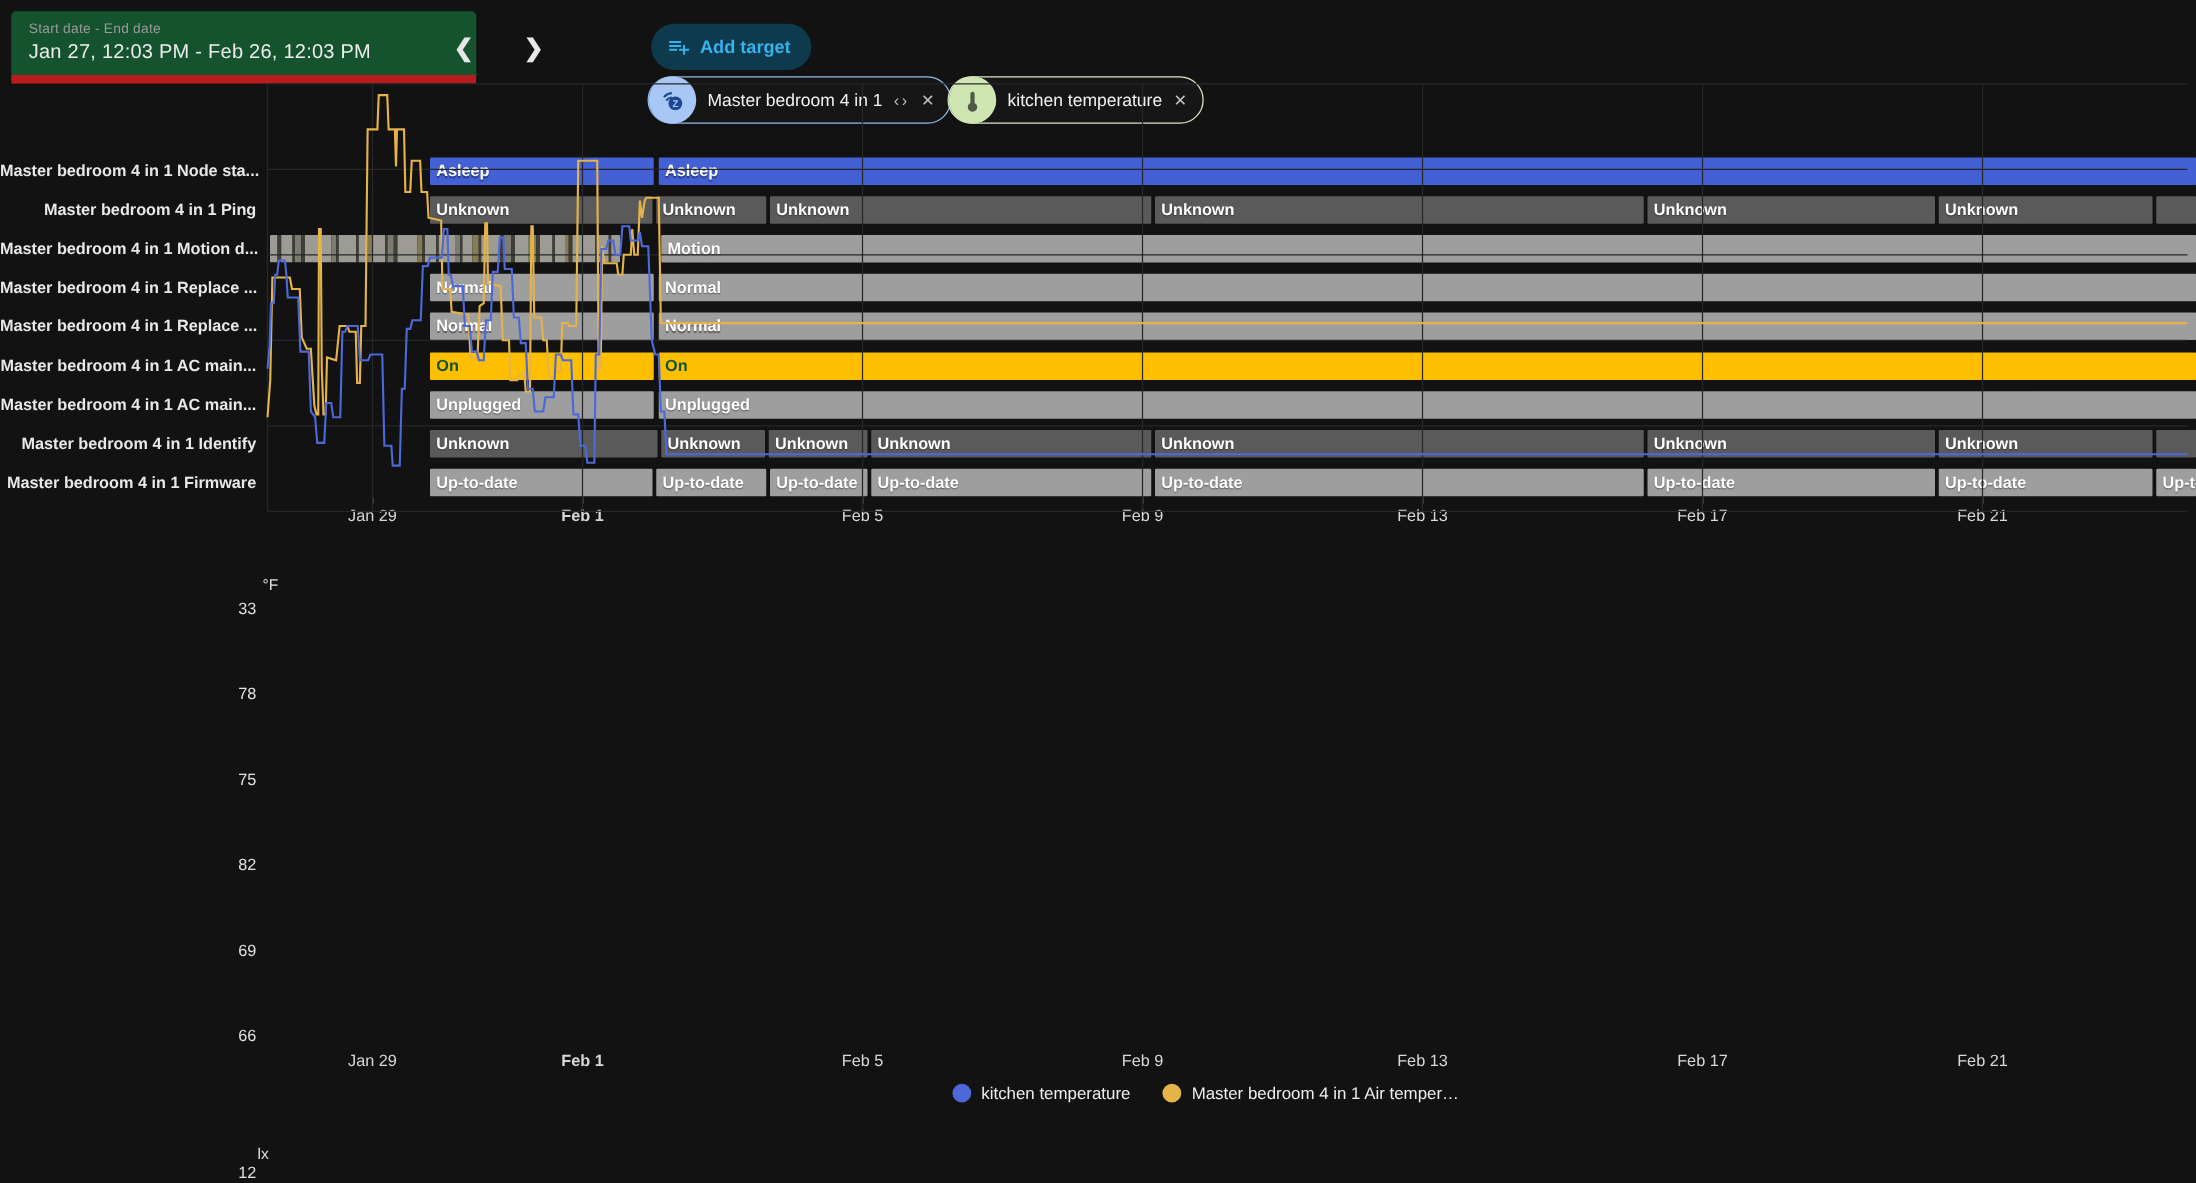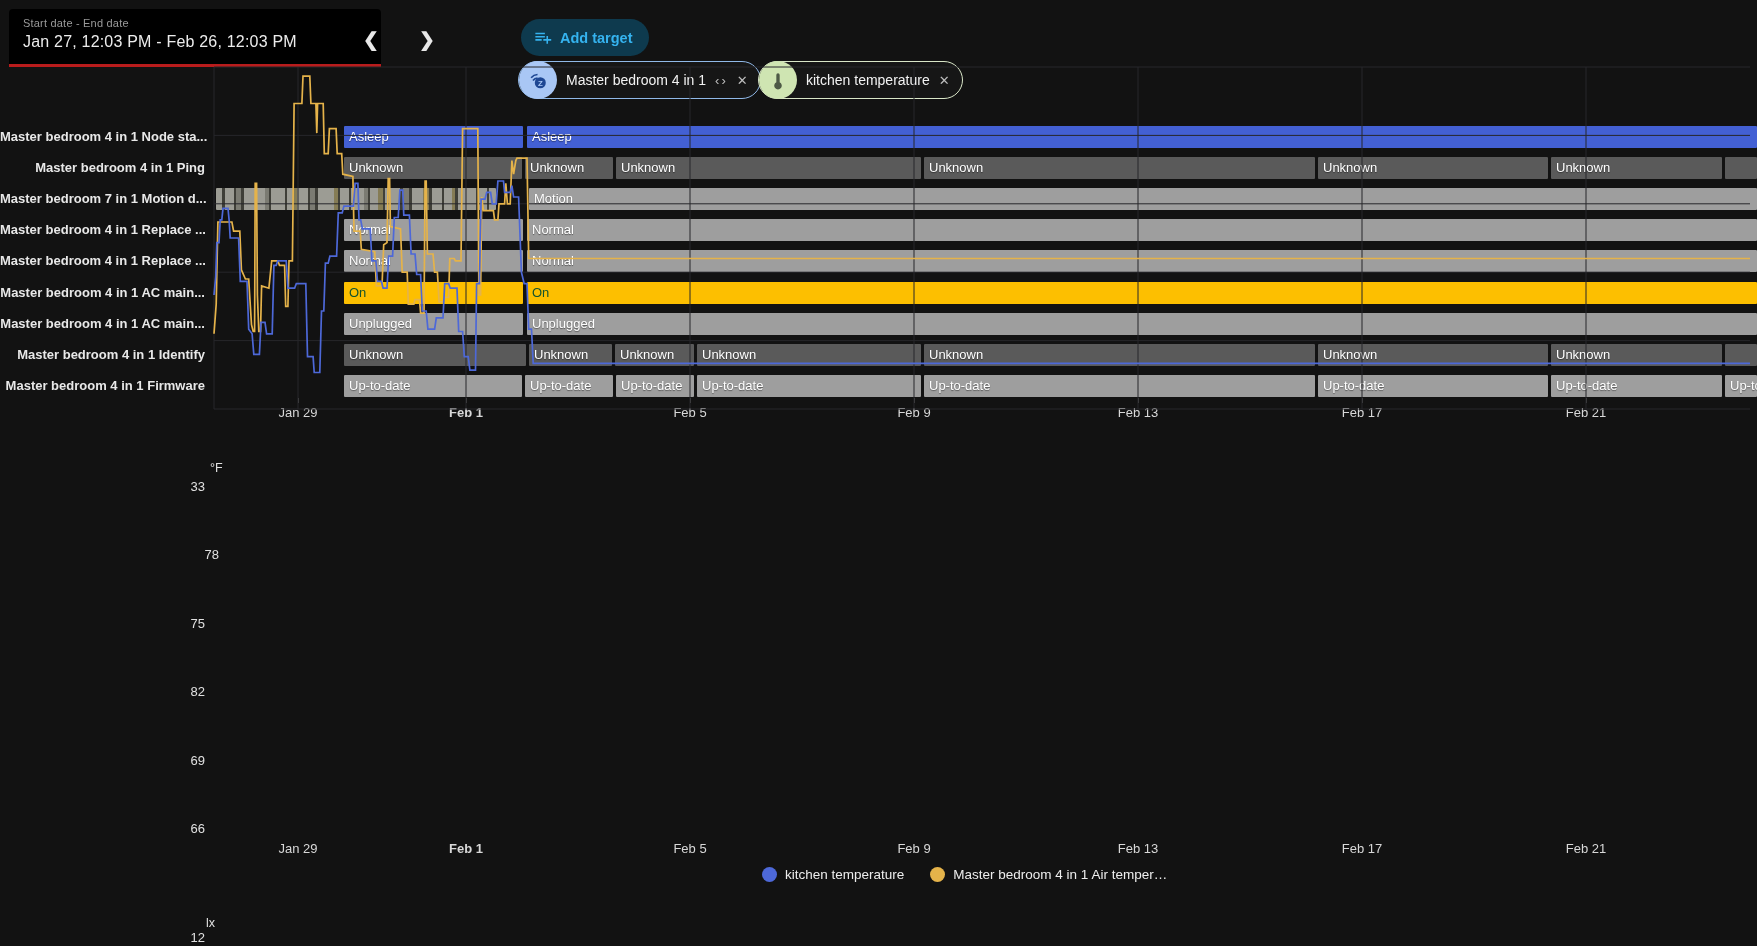--- a/index.html
+++ b/index.html
@@ -1,21 +1,21 @@
 <!DOCTYPE html>
 <html><head>
 <meta charset="utf-8">
 <style>
   html,body{margin:0;padding:0;background:#121212;}
   body{width:1757px;height:946px;position:relative;overflow:hidden;
        font-family:"Liberation Sans", sans-serif;color:#e6e6e6;}
 
   
-  .datefield{position:absolute;left:9px;top:9px;width:372px;height:58px;background:#000000;
-             border-bottom:3px solid #b91c1c;border-radius:4px 4px 0 0;box-sizing:border-box;
+  .datefield{position:absolute;left:9px;top:9px;width:372px;height:58px;background:#14532d;
+             border-bottom:7px solid #b91c1c;border-radius:4px 4px 0 0;box-sizing:border-box;
              padding:8px 14px;cursor:pointer;}
   .datefield .lbl{font-size:11px;color:#9a9a9a;letter-spacing:.2px;}
   .datefield .val{font-size:16px;color:#ececec;margin-top:4px;letter-spacing:.2px;}
   .navbtn{position:absolute;top:20px;width:38px;height:38px;background:none;border:none;color:#e8e8e8;
           font-size:19px;font-weight:700;cursor:pointer;display:flex;align-items:center;justify-content:center;}
   .navbtn.prev{left:352px;} .navbtn.next{left:408px;}
   .addtarget{position:absolute;left:521px;top:19px;height:37px;padding:0 16px 0 12px;border:none;
              border-radius:19px;background:#0e3a4e;color:#35b3ef;font-size:14.5px;font-weight:700;
              display:flex;align-items:center;gap:8px;cursor:pointer;font-family:inherit;}
   .chip{position:absolute;top:61px;height:38px;border-radius:19px;background:#161616;display:flex;
@@ -25,21 +25,21 @@
   .chip .mini{color:#bdbdbd;font-size:13px;cursor:pointer;line-height:1;}
   .chip1{left:518px;border:1px solid #90b9e8;}
   .chip1 .avatar{background:#a9c7f5;}
   .chip2{left:758px;border:1px solid #d9e6c8;}
   .chip2 .avatar{background:#cfe5b2;}
 
   
   .rowlabel{position:absolute;left:0;width:205px;text-align:right;font-size:13px;font-weight:700;
             color:#e8e8e8;white-space:nowrap;}
   .seg{position:absolute;height:22px;box-sizing:border-box;overflow:hidden;border-radius:1px;}
-  .seg span{font-size:13px;font-weight:400;color:#fff;padding-left:5px;line-height:22px;display:block;
+  .seg span{font-size:13px;font-weight:700;color:#fff;padding-left:5px;line-height:22px;display:block;
             text-shadow:0 1px 1px rgba(0,0,0,.45);white-space:nowrap;}
   .seg.dark-text span{color:#14532d;text-shadow:none;}
   .stripes{position:absolute;height:22px;display:flex;overflow:hidden;border-radius:1px;}
   .stripes div{height:100%;}
   .axis-tick-label{position:absolute;transform:translateX(-50%);font-size:13px;color:#d8d8d8;white-space:nowrap;}
   .axis-tick-label.bold{font-weight:700;}
   .tickmark{position:absolute;width:1px;height:5px;background:#4c4c4c;}
 
   
   #tempsvg{position:absolute;left:0;top:0;}
@@ -116,21 +116,21 @@
     </div>
     <div class="seg" style="left: 1318px; top: 157px; width: 230px; background: rgb(90, 90, 90);">
       <span>Unknown</span>
     </div>
     <div class="seg" style="left: 1551px; top: 157px; width: 171px; background: rgb(90, 90, 90);">
       <span>Unknown</span>
     </div>
     <div class="seg" style="left: 1725px; top: 157px; width: 32px; background: rgb(90, 90, 90);">
       <span></span>
     </div>
-    <div class="rowlabel" style="top: 191px;">Master bedroom 7 in 1 Motion d...</div>
+    <div class="rowlabel" style="top: 191px;">Master bedroom 4 in 1 Motion d...</div>
     <div class="stripes" style="left: 216px; top: 188px; width: 280px;">
       <div style="width: 6.27803px; background: rgb(156, 156, 148);"></div>
       <div style="width: 2.51121px; background: rgb(63, 63, 56);"></div>
       <div style="width: 8.78924px; background: rgb(156, 156, 148);"></div>
       <div style="width: 2.51121px; background: rgb(63, 63, 56);"></div>
       <div style="width: 5.02242px; background: rgb(123, 123, 114);"></div>
       <div style="width: 2.51121px; background: rgb(63, 63, 56);"></div>
       <div style="width: 11.3004px; background: rgb(156, 156, 148);"></div>
       <div style="width: 2.51121px; background: rgb(63, 63, 56);"></div>
       <div style="width: 7.53363px; background: rgb(156, 156, 148);"></div>
@@ -284,21 +284,21 @@
     <line x1="1138" y1="487" x2="1138" y2="829" stroke="#27272b" stroke-width="1"></line>
     <line x1="1362" y1="487" x2="1362" y2="829" stroke="#27272b" stroke-width="1"></line>
     <line x1="1586" y1="487" x2="1586" y2="829" stroke="#27272b" stroke-width="1"></line>
     <line x1="214" y1="487" x2="214" y2="829" stroke="#27272b" stroke-width="1"></line>
     <polyline points="214.0,753.8 216.2,724.1 217.9,642.0 231.9,642.0 233.6,651.2 239.8,651.2 241.4,689.9 245.4,699.0 248.7,699.0 249.8,717.3 251.5,744.6 253.2,751.5 254.6,751.5 255.2,603.3 256.6,603.3 257.4,715.0 258.8,751.5 260.5,751.5 261.6,705.9 268.9,708.2 271.7,680.8 277.8,680.8 279.5,685.4 284.6,685.4 285.7,726.4 287.9,726.4 289.0,680.8 292.4,680.8 294.1,523.5 301.9,523.5 303.0,496.1 309.8,496.1 310.9,523.5 315.9,523.5 316.8,553.1 317.6,523.5 323.2,523.5 324.3,573.6 328.2,573.6 329.4,548.6 336.1,548.6 337.2,573.6 341.7,573.6 342.8,594.2 352.9,596.4 354.0,651.2 360.2,651.2 361.3,669.4 374.7,671.7 376.4,705.9 382.0,705.9 383.7,664.8 387.0,662.6 388.2,598.7 389.6,598.7 390.4,646.6 400.5,648.9 402.2,692.2 407.2,692.2 408.3,724.1 413.9,724.1 415.0,719.6 419.5,719.6 420.6,733.2 424.0,733.2 425.1,601.0 426.2,601.0 427.4,674.0 433.0,674.0 434.6,692.2 437.4,692.2 439.1,721.8 443.0,721.8 444.2,717.3 448.6,717.3 449.8,678.5 454.2,678.5 455.4,680.8 461.0,680.8 462.6,548.6 477.8,548.6 478.9,715.0 480.6,715.0 481.7,617.0 483.4,630.6 493.4,630.6 494.6,639.8 497.9,639.8 499.0,623.8 504.6,623.8 505.8,603.3 507.4,623.8 510.2,623.8 511.9,580.5 513.6,594.2 515.8,580.5 517.0,578.2 527.0,578.2 528.7,678.5 1750.0,678.5" fill="none" stroke="#e5b34a" stroke-width="1.7"></polyline>
     <polyline points="214.0,715.0 215.7,696.8 216.8,662.6 219.0,662.6 220.2,639.8 221.8,639.8 223.0,628.4 228.0,628.4 229.1,639.8 230.2,658.0 238.6,658.0 240.3,701.3 247.0,701.3 248.7,749.2 252.1,753.8 253.8,774.3 259.4,774.3 261.0,742.4 265.0,742.4 266.6,753.8 272.2,753.8 273.9,685.4 276.2,685.4 277.8,680.8 286.2,680.8 287.9,708.2 294.6,708.2 296.3,703.6 305.8,703.6 307.5,776.6 313.1,776.6 314.2,792.5 319.8,792.5 321.5,731.0 323.8,731.0 325.4,683.1 328.2,683.1 329.9,676.2 336.6,676.2 338.3,632.9 342.2,632.9 343.9,626.1 353.4,626.1 355.1,603.3 357.9,603.3 359.0,639.8 360.7,639.8 362.4,648.9 370.2,648.9 371.9,680.8 375.8,680.8 377.5,701.3 381.4,701.3 383.1,708.2 387.0,708.2 388.7,676.2 392.6,676.2 394.3,637.5 398.2,637.5 399.9,610.1 402.7,610.1 403.8,635.2 409.4,635.2 411.1,674.0 415.0,674.0 416.7,694.5 420.6,694.5 422.3,731.0 426.2,731.0 427.9,749.2 434.6,749.2 436.3,737.8 443.0,737.8 444.7,703.6 448.6,703.6 450.3,708.2 457.0,708.2 458.7,751.5 462.6,751.5 464.3,776.6 468.2,776.6 469.9,790.2 475.5,790.2 476.6,703.6 479.4,703.6 481.1,619.2 485.0,619.2 486.7,612.4 490.6,612.4 492.3,623.8 496.2,623.8 497.9,601.0 503.5,601.0 504.6,612.4 510.2,612.4 511.9,605.6 513.6,617.0 518.6,617.0 521.4,692.2 524.2,703.6 527.0,703.6 528.7,749.2 531.5,749.2 533.2,783.4 1750.0,783.4" fill="none" stroke="#4d68d8" stroke-width="1.7"></polyline>
   </svg>
 <div id="tempaxes">
     <div class="unit" style="left: 210px; top: 461px;">°F</div>
     <div class="ytick" style="left: 163px; top: 479px;">33</div>
-    <div class="ytick" style="left: 177px; top: 547.4px;">78</div>
+    <div class="ytick" style="left: 163px; top: 547.4px;">78</div>
     <div class="ytick" style="left: 163px; top: 615.8px;">75</div>
     <div class="ytick" style="left: 163px; top: 684.2px;">82</div>
     <div class="ytick" style="left: 163px; top: 752.6px;">69</div>
     <div class="ytick" style="left: 163px; top: 821px;">66</div>
     <div class="axis-tick-label" style="left: 298px; top: 841px;">Jan 29</div>
     <div class="axis-tick-label bold" style="left: 466px; top: 841px;">Feb 1</div>
     <div class="axis-tick-label" style="left: 690px; top: 841px;">Feb 5</div>
     <div class="axis-tick-label" style="left: 914px; top: 841px;">Feb 9</div>
     <div class="axis-tick-label" style="left: 1138px; top: 841px;">Feb 13</div>
     <div class="axis-tick-label" style="left: 1362px; top: 841px;">Feb 17</div>

